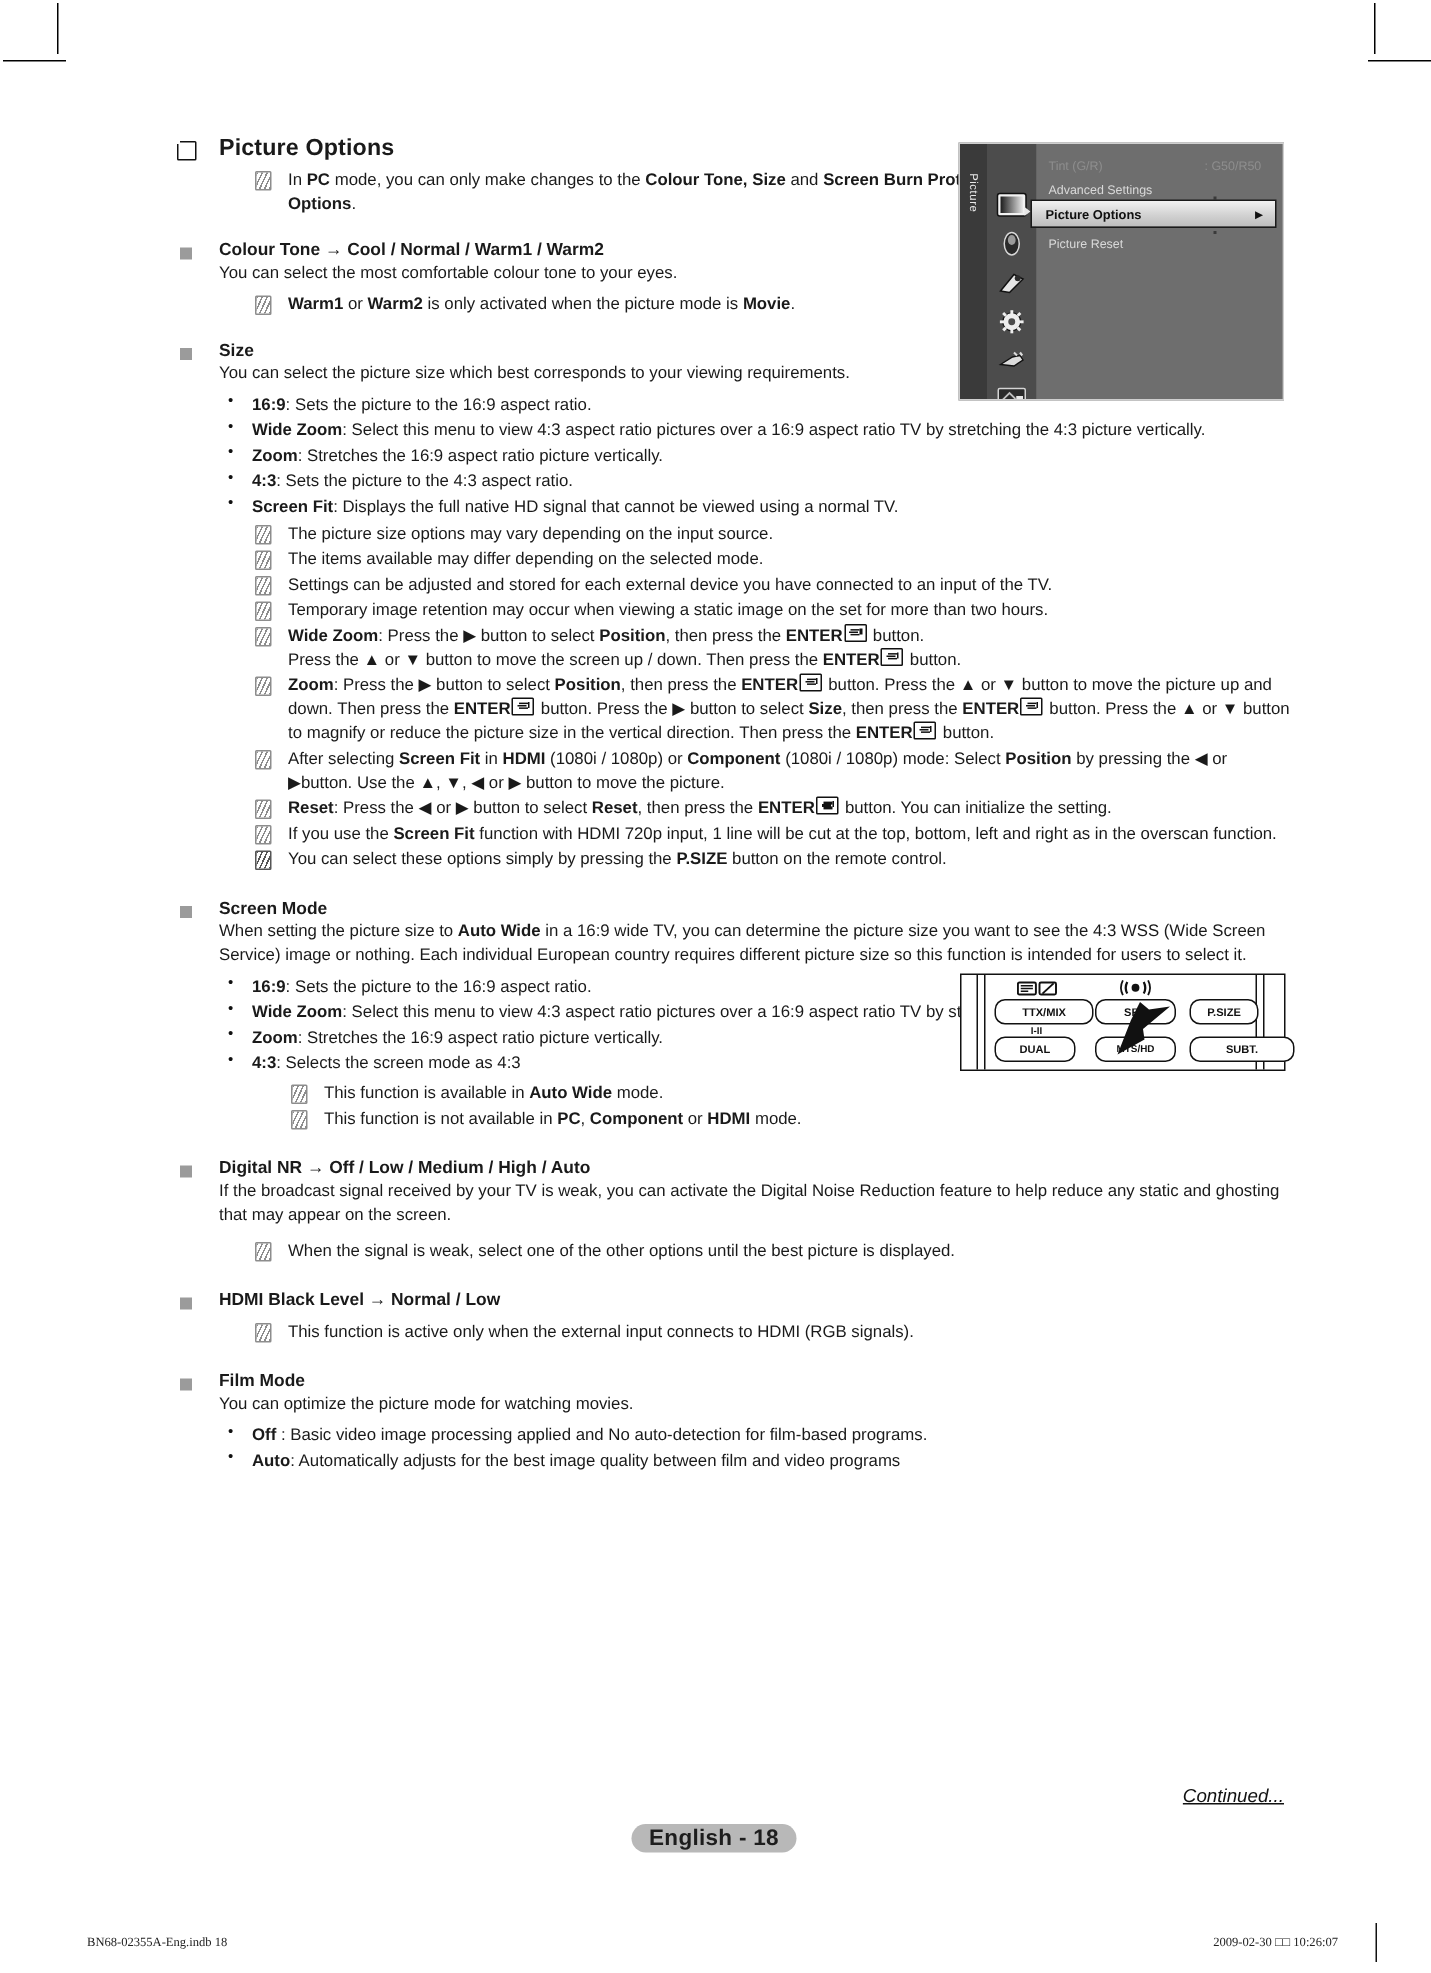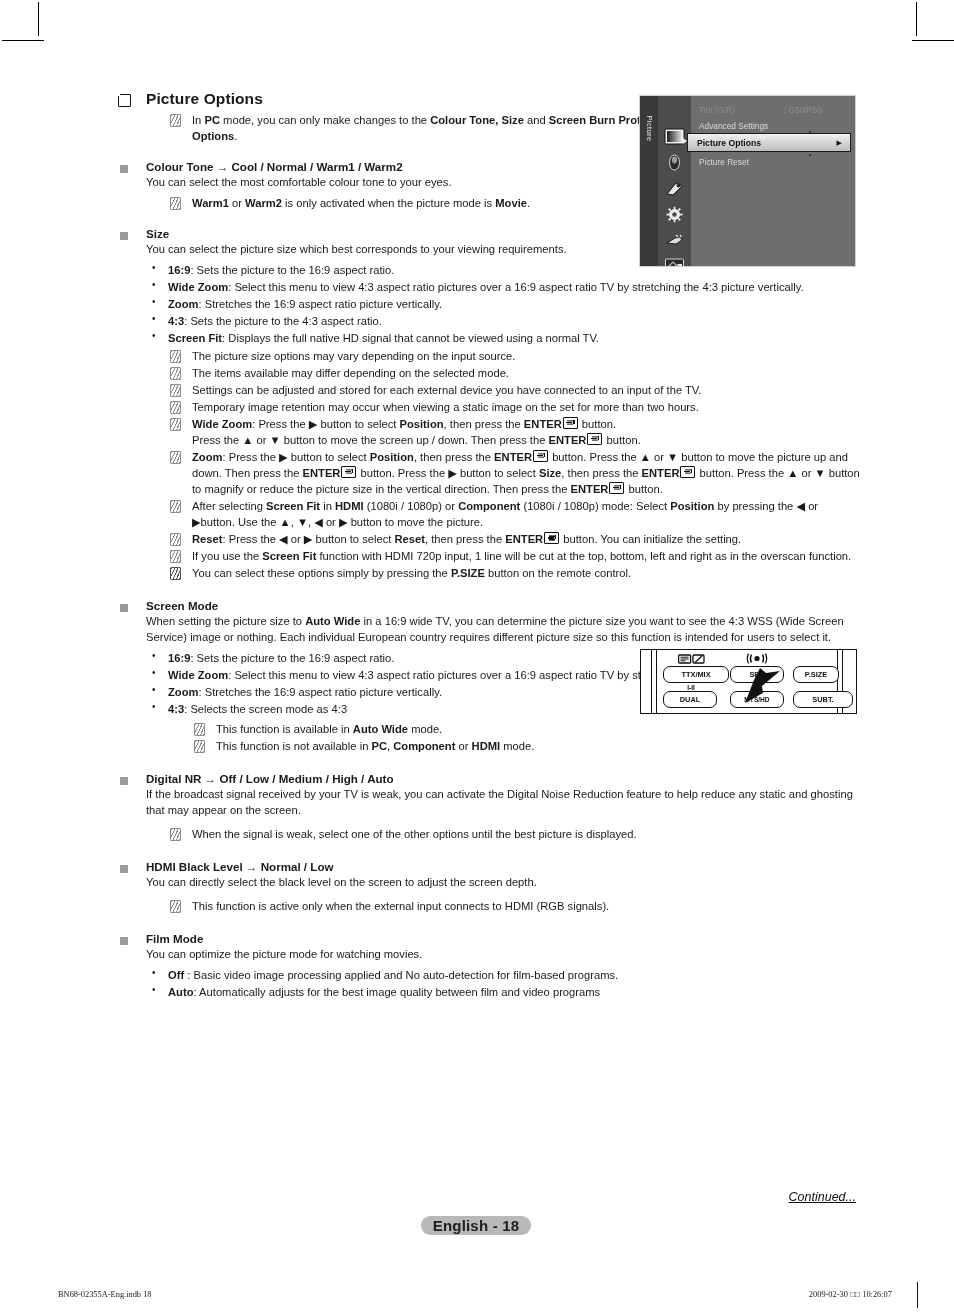--- a/index.html
+++ b/index.html
@@ -204,21 +204,21 @@
     right: 0; bottom: 0;
     background: #6e6e6e;
   }
   .osd-row {
     position: absolute;
     left: 8px;
     font-size: 8.3px;
     color: #d9d9d9;
     white-space: nowrap;
   }
-  .osd-row .val { position: absolute; left: 85px; top: 0; }
+  .osd-row .val { position: absolute; left: 104px; top: 0; }
   .osd-row.dim { color: #8e8e8e; }
 
   .osd-hl {
     position: absolute;
     left: 47px;
     top: 37px;
     width: 164px;
     height: 19px;
     background: linear-gradient(180deg, #f2f2f2 0%, #d2d2d2 55%, #bdbdbd 100%);
     border: 1.3px solid #1a1a1a;
@@ -433,21 +433,20 @@
         <li>
           <span class="note-ic"></span>
           <span>When the signal is weak, select one of the other options until the best picture is displayed.</span>
         </li>
       </ul>
     </div>
 
     <div class="sect" style="margin-top:18px;">
       <span class="bullet-sq"></span>
       <h2 class="subhead">HDMI Black Level → Normal / Low</h2>
-      <p class="body">You can directly select the black level on the screen to adjust the screen depth.</p>
       <ul class="notes indent-a" style="margin-top:7px;">
         <li>
           <span class="note-ic"></span>
           <span>This function is active only when the external input connects to HDMI (RGB signals).</span>
         </li>
       </ul>
     </div>
 
     <div class="sect" style="margin-top:18px;">
       <span class="bullet-sq"></span>
@@ -575,21 +574,21 @@
     </div>
 
     <div class="rm-btn" style="left:22px; top:16px; width:66px; height:17px;">TTX/MIX</div>
     <div class="rm-btn" style="left:89px; top:16px; width:54px; height:17px;">SRS</div>
     <div class="rm-btn" style="left:153px; top:16px; width:46px; height:17px; left:152px;">P.SIZE</div>
 
     <div class="rm-gly" style="left:32px; top:34px; width:36px; font-size:6.5px;">I-II</div>
 
     <div class="rm-btn" style="left:22px; top:41px; width:54px; height:17px;">DUAL</div>
     <div class="rm-btn" style="left:89px; top:41px; width:54px; height:17px; font-size:6.6px;">MTS/HD</div>
-    <div class="rm-btn" style="left:152px; top:41px; width:60px; height:17px;">SUBT.</div>
+    <div class="rm-btn" style="left:152px; top:41px; width:70px; height:17px;">SUBT.</div>
 
     <svg class="rm-arrow" viewBox="0 0 46 40" xmlns="http://www.w3.org/2000/svg">
       <path d="M9 39 L18 16 L24 4 L30 9 L44 7 L26 22 L27 29 Z" fill="#111"></path>
     </svg>
   </div>
 
   <div class="continued">Continued...</div>
   <div class="pagepill">English - 18</div>
   <div class="foot-l">BN68-02355A-Eng.indb   18</div>
   <div class="foot-r">2009-02-30   □□ 10:26:07</div>

